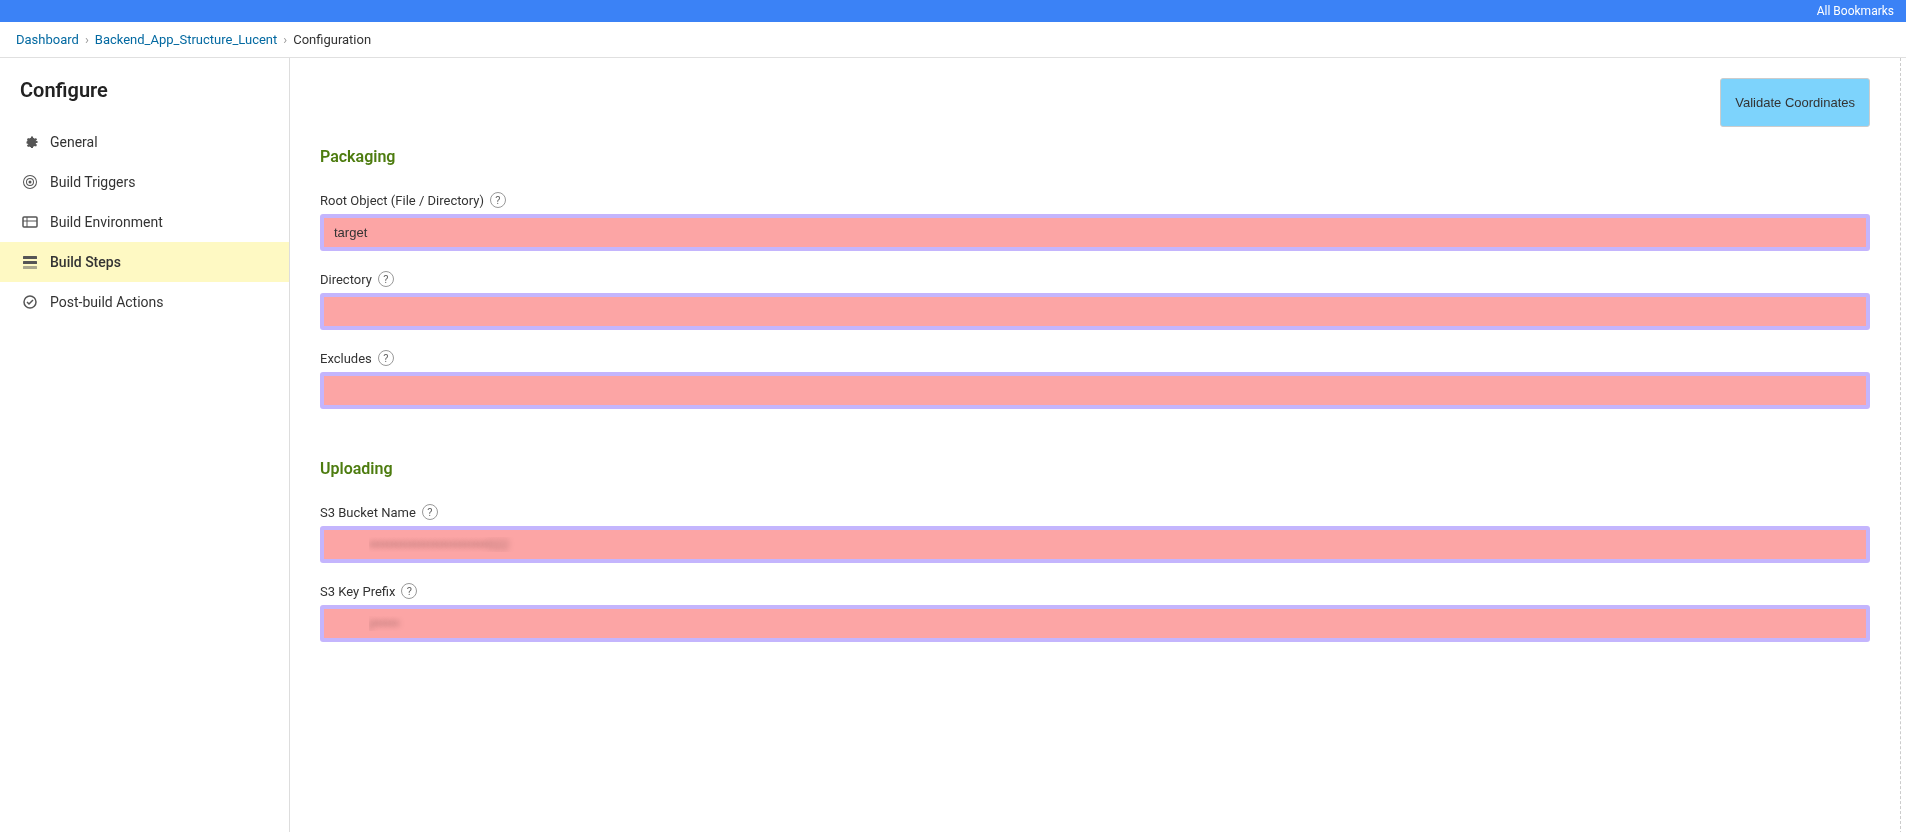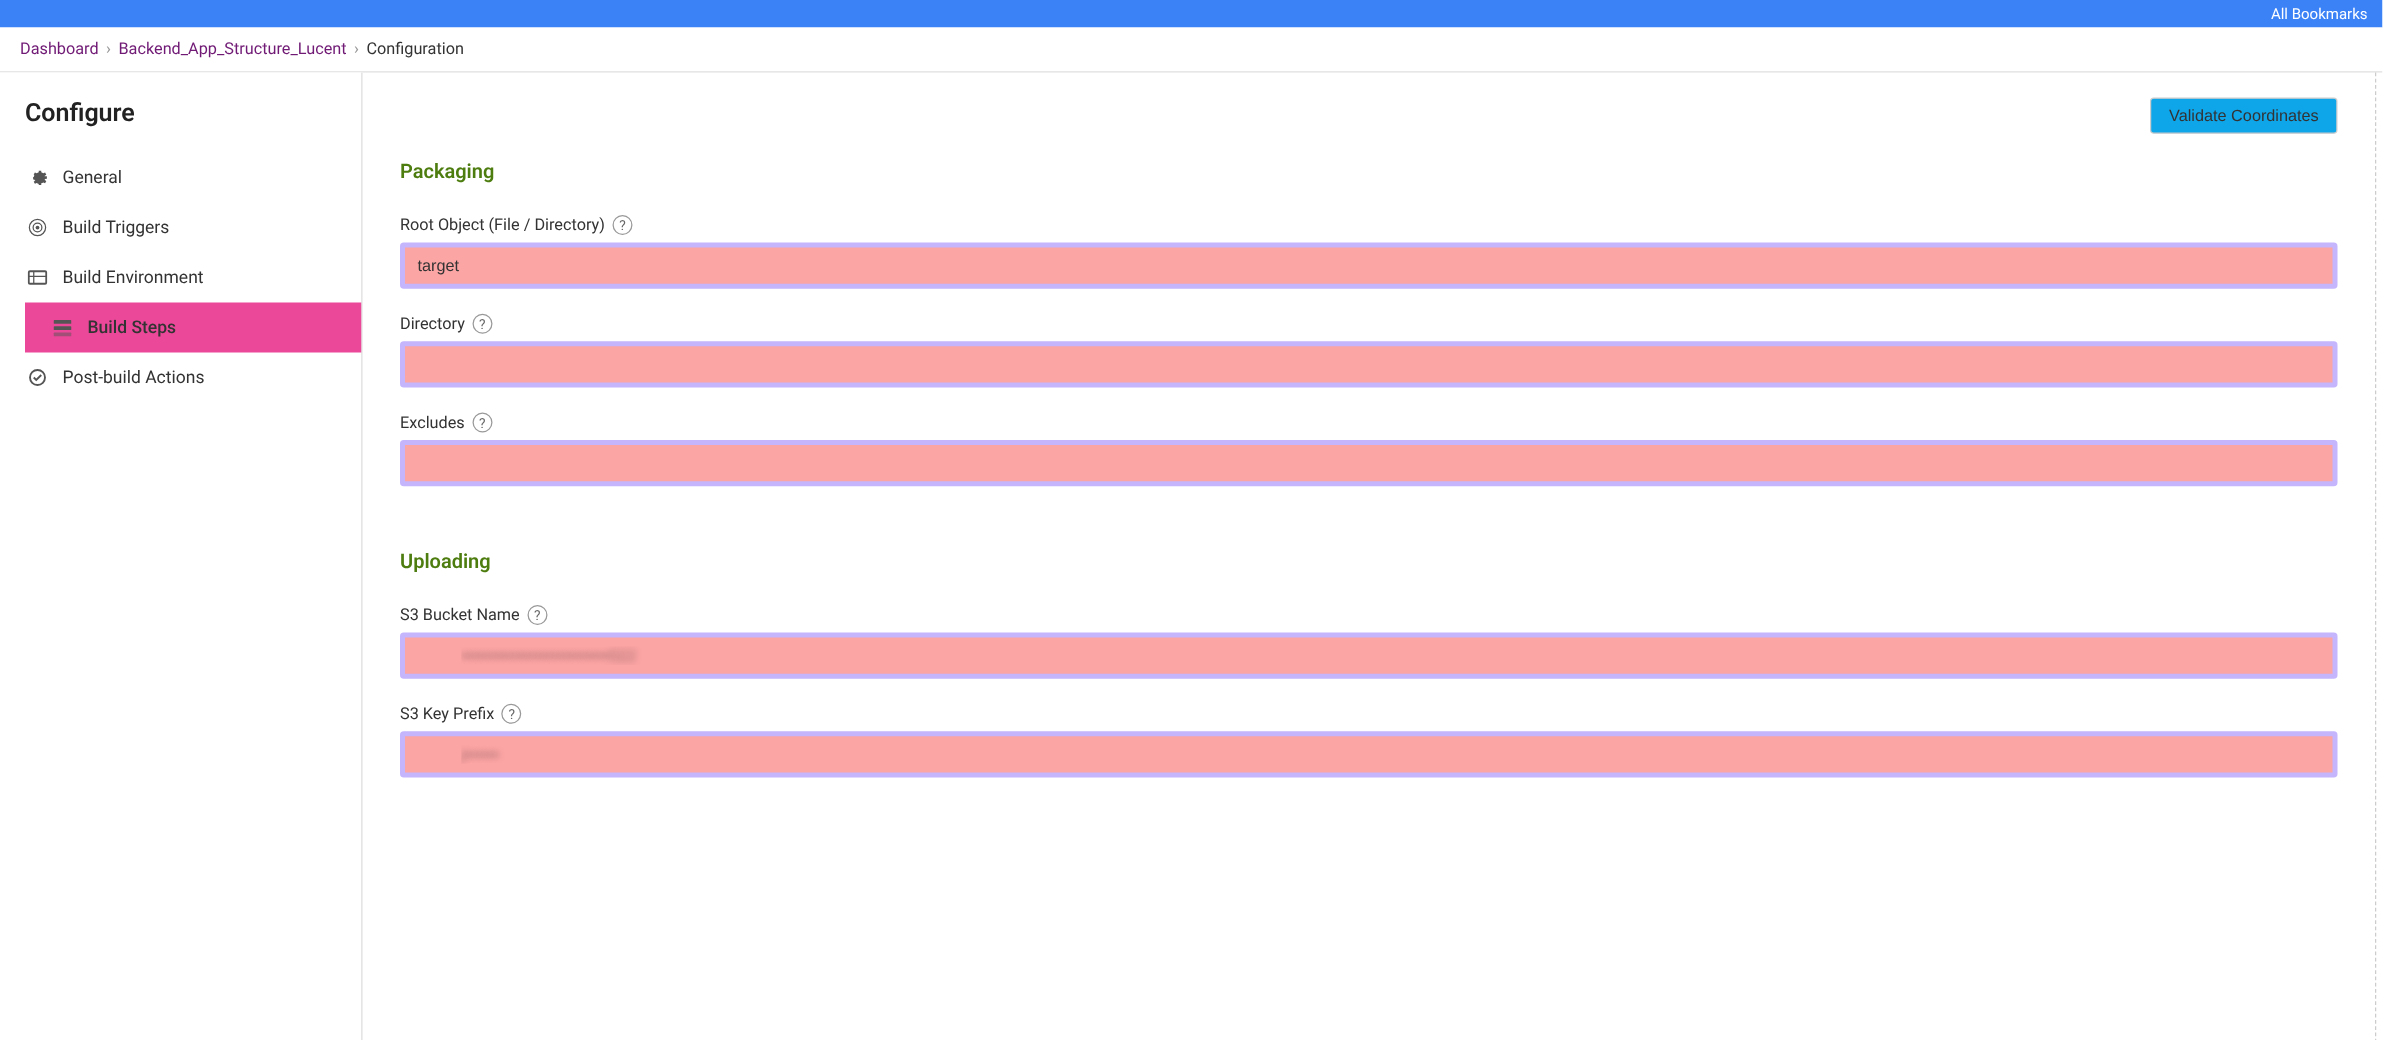--- a/index.html
+++ b/index.html
@@ -23,21 +23,21 @@
     .breadcrumb {
       display: flex;
       align-items: center;
       padding: 10px 16px;
       font-size: 13px;
       color: #333;
       border-bottom: 1px solid #e0e0e0;
       background: #fff;
     }
     .breadcrumb a {
-      color: #701a75;
+      color: #0369a1;
       text-decoration: none;
     }
     .breadcrumb-sep {
       margin: 0 6px;
       color: #999;
     }
 
     
     .layout {
       display: flex;
@@ -61,44 +61,43 @@
     .sidebar-item {
       display: flex;
       align-items: center;
       padding: 10px 20px;
       cursor: pointer;
       color: #333;
       font-size: 14px;
       border-radius: 0;
     }
     .sidebar-item.active {
-      background: #ec4899;
+      background: #fef9c3;
       font-weight: 500;
-      margin-left: 20px;
     }
     .sidebar-icon {
       width: 20px;
       height: 20px;
       margin-right: 10px;
       flex-shrink: 0;
       display: flex;
       align-items: center;
       justify-content: center;
       color: #555;
     }
 
     .validate-btn-row {
       display: flex;
       justify-content: flex-end;
       margin-bottom: 20px;
     }
     .validate-btn {
-      padding: 6px 14px;
+      padding: 16px 14px;
       border: 1px solid #ccc;
-      background: #0ea5e9;
+      background: #7dd3fc;
       border-radius: 3px;
       cursor: pointer;
       font-size: 13px;
       color: #333;
     }
 
     .section-title {
       font-size: 16px;
       font-weight: 600;
       color: #4d7c0f;

